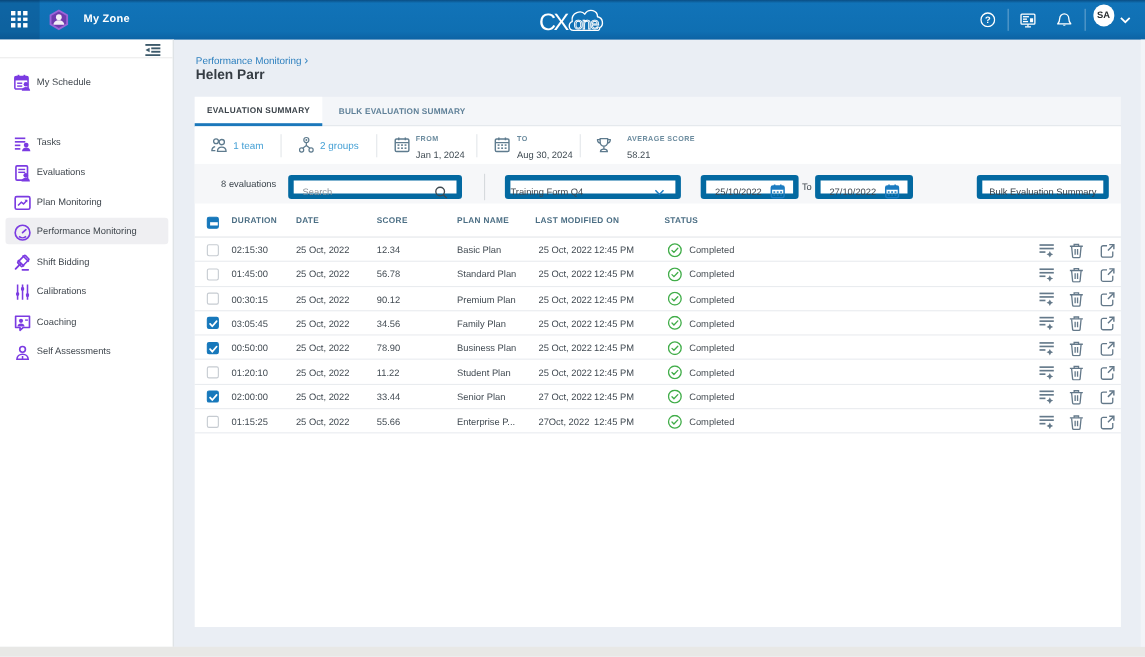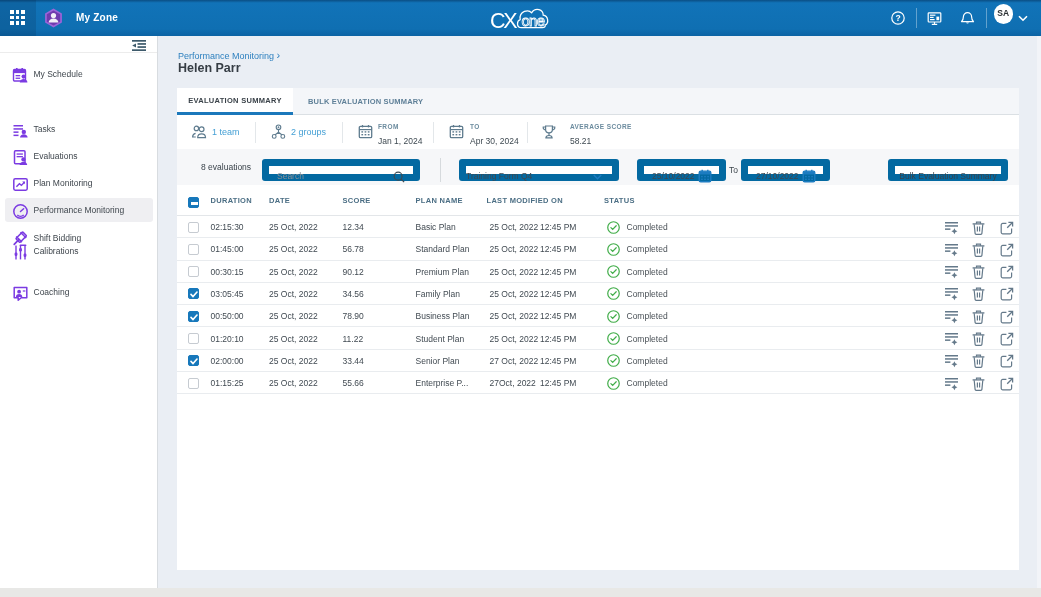--- a/index.html
+++ b/index.html
@@ -29,21 +29,21 @@
 #tab1{position:absolute;left:0;top:0;width:116px;height:27px;background:#fff;border-bottom:3px solid #1B78BB;text-align:center;line-height:26px;font-size:7.5px;font-weight:bold;color:#3A4249;letter-spacing:.3px;white-space:nowrap;}
 #tab2{position:absolute;left:131px;top:0;height:27px;line-height:27px;font-size:7.5px;font-weight:bold;color:#5F8098;letter-spacing:.18px;white-space:nowrap;}
 #panel{position:absolute;left:18px;top:79px;width:842px;height:455px;background:#fff;}
 #sumbar{position:absolute;left:0;top:0;width:842px;height:34px;background:#fff;}
 .sdiv{position:absolute;top:7px;width:1px;height:21px;background:#E3E7EA;}
 .slab{position:absolute;top:8px;font-size:6.5px;font-weight:bold;color:#6B8B9E;letter-spacing:.4px;}
 .sval{position:absolute;top:21px;font-size:8.5px;color:#3F4A52;}
 .sblue{position:absolute;top:0;height:34px;line-height:34px;font-size:9px;color:#45A0D5;}
 .sicon{position:absolute;top:9px;}
 #filterrow{position:absolute;left:0;top:34px;width:842px;height:36px;background:#F6F7F9;}
-.inbox{position:absolute;top:10px;height:22px;background:#fff;border:7px solid #0369a1;border-radius:3px;font-size:8.5px;color:#3F474E;line-height:20px;white-space:nowrap;}
+.inbox{position:absolute;top:10px;height:22px;background:#fff;border:5px solid #0369a1;border-radius:3px;font-size:8.5px;color:#3F474E;line-height:20px;white-space:nowrap;}
 #thead{position:absolute;left:0;top:70px;width:842px;height:31px;border-bottom:1px solid #E3E6E9;}
 .hcell{position:absolute;top:0;height:31px;line-height:31px;font-size:7.5px;font-weight:bold;color:#4B6E84;letter-spacing:.3px;}
 .trow{position:absolute;left:0;width:842px;height:22.3px;border-bottom:1px solid #E9ECEF;}
 .tcell{position:absolute;top:0;height:22.3px;line-height:22.3px;font-size:8.5px;color:#414A52;white-space:nowrap;}
 .cb{position:absolute;left:11px;top:5.5px;width:11px;height:11px;border-radius:2px;border:1px solid #C6CBD1;background:#fff;}
 .cb.on{background:#1778BB;border-color:#1778BB;text-align:center;line-height:9px;}
 .cb.ind{background:#1778BB;border-color:#1778BB;}
 .cb.ind:after{content:"";position:absolute;left:2px;top:4.4px;width:7px;height:2.2px;background:#fff;}
 .aic{position:absolute;top:3.5px;width:15px;height:15px;}
 #bstrip{position:absolute;left:0;top:588px;width:1041px;height:9px;background:#E8E8E6;}
@@ -191,21 +191,21 @@
             <rect x="6.4" y="1.4" width="5.6" height="9.6" rx="0.8" fill="none" stroke="#7B3BE2" stroke-width="1.5"></rect>
             <line x1="5.2" y1="3.2" x2="13.2" y2="3.2" stroke="#7B3BE2" stroke-width="1.5"></line>
             <line x1="5.2" y1="9.2" x2="13.2" y2="9.2" stroke="#7B3BE2" stroke-width="1.5"></line>
           </g>
           <line x1="6.8" y1="8.6" x2="2.2" y2="13.4" stroke="#7B3BE2" stroke-width="1.7" stroke-linecap="round"></line>
           <rect x="7.6" y="13.6" width="6.8" height="1.5" rx="0.7" fill="#7B3BE2"></rect>
         </svg>
       </span>
       <span class="lb">Shift Bidding</span>
     </div>
-    <div class="mi" style="top:203px;">
+    <div class="mi" style="top:216px;">
       <span class="ic">
         <svg width="17" height="17" viewBox="0 0 17 17">
           <g stroke="#7B3BE2" stroke-width="1.4" fill="#7B3BE2">
             <line x1="4" y1="1.6" x2="4" y2="15.4"></line>
             <line x1="8.5" y1="1.6" x2="8.5" y2="15.4"></line>
             <line x1="13" y1="1.6" x2="13" y2="15.4"></line>
             <rect x="2.6" y="8.6" width="2.8" height="3.4" rx="1.2" stroke="none"></rect>
             <rect x="7.1" y="4" width="2.8" height="3.4" rx="1.2" stroke="none"></rect>
             <rect x="11.6" y="9.6" width="2.8" height="3.4" rx="1.2" stroke="none"></rect>
           </g>
@@ -216,20 +216,30 @@
     <div class="mi" style="top:244.0px;">
       <span class="ic">
         <svg width="17" height="17" viewBox="0 0 17 17">
           <path d="M2.2 2.5h12.6v10.2H9.2l-3 2.6v-2.6H2.2z" fill="none" stroke="#7B3BE2" stroke-width="1.5" stroke-linejoin="round"></path>
           <circle cx="7.1" cy="6.7" r="1.9" fill="#7B3BE2"></circle>
           <path d="M3.9 11.9c0-1.7 1.4-2.8 3.2-2.8s3.2 1.1 3.2 2.8z" fill="#7B3BE2"></path>
           <rect x="10.8" y="5.4" width="2.6" height="1.2" fill="#7B3BE2"></rect>
         </svg>
       </span>
       <span class="lb">Coaching</span>
+    </div>
+    <div class="mi" style="top:271.2px;">
+      <span class="ic">
+        <svg width="17" height="17" viewBox="0 0 17 17">
+          <circle cx="8.5" cy="5.6" r="2.6" fill="none" stroke="#7B3BE2" stroke-width="1.5"></circle>
+          <path d="M3.4 14.6c0-2.8 2.3-4.6 5.1-4.6s5.1 1.8 5.1 4.6z" fill="none" stroke="#7B3BE2" stroke-width="1.5"></path>
+          <path d="M8.5 11.6v3" stroke="#7B3BE2" stroke-width="1.4"></path>
+        </svg>
+      </span>
+      <span class="lb">Self Assessments</span>
     </div>
   </div>
 <div id="main">
     <div id="crumb">Performance Monitoring <span style="font-size:11px;">›</span></div>
     <div id="title">Helen Parr</div>
     <div id="tabrow">
       <div id="tab1">EVALUATION SUMMARY</div>
       <div id="tab2">BULK EVALUATION SUMMARY</div>
     </div>
     <div id="panel">
@@ -288,21 +298,21 @@
               <rect x="3.4" y="7.2" width="1.7" height="1.4"></rect>
               <rect x="6.6" y="7.2" width="1.7" height="1.4"></rect>
               <rect x="9.8" y="7.2" width="1.7" height="1.4"></rect>
               <rect x="3.4" y="10" width="1.7" height="1.4"></rect>
               <rect x="6.6" y="10" width="1.7" height="1.4"></rect>
               <rect x="9.8" y="10" width="1.7" height="1.4"></rect>
             </g>
           </svg>
         </div>
         <div class="slab" style="left:293px;">TO</div>
-        <div class="sval" style="left:293px;">Apr 30, 2024</div>
+        <div class="sval" style="left:293px;">Aug 30, 2024</div>
         <div class="sdiv" style="left:350px;"></div>
         <div class="sicon" style="left:364px;">
           <svg width="16" height="16" viewBox="0 0 16 16">
             <g fill="none" stroke="#5E7B8E" stroke-width="1.2">
               <path d="M4.6 2h6.8v3.4a3.4 3.4 0 0 1-6.8 0z"></path>
               <path d="M4.6 3h-2.4a2.6 2.6 0 0 0 2.6 3M11.4 3h2.4a2.6 2.6 0 0 1-2.6 3"></path>
               <path d="M8 9v2.4"></path>
               <path d="M4.9 13.8c0-1.4 1.3-2.3 3.1-2.3s3.1.9 3.1 2.3z"></path>
             </g>
           </svg>

